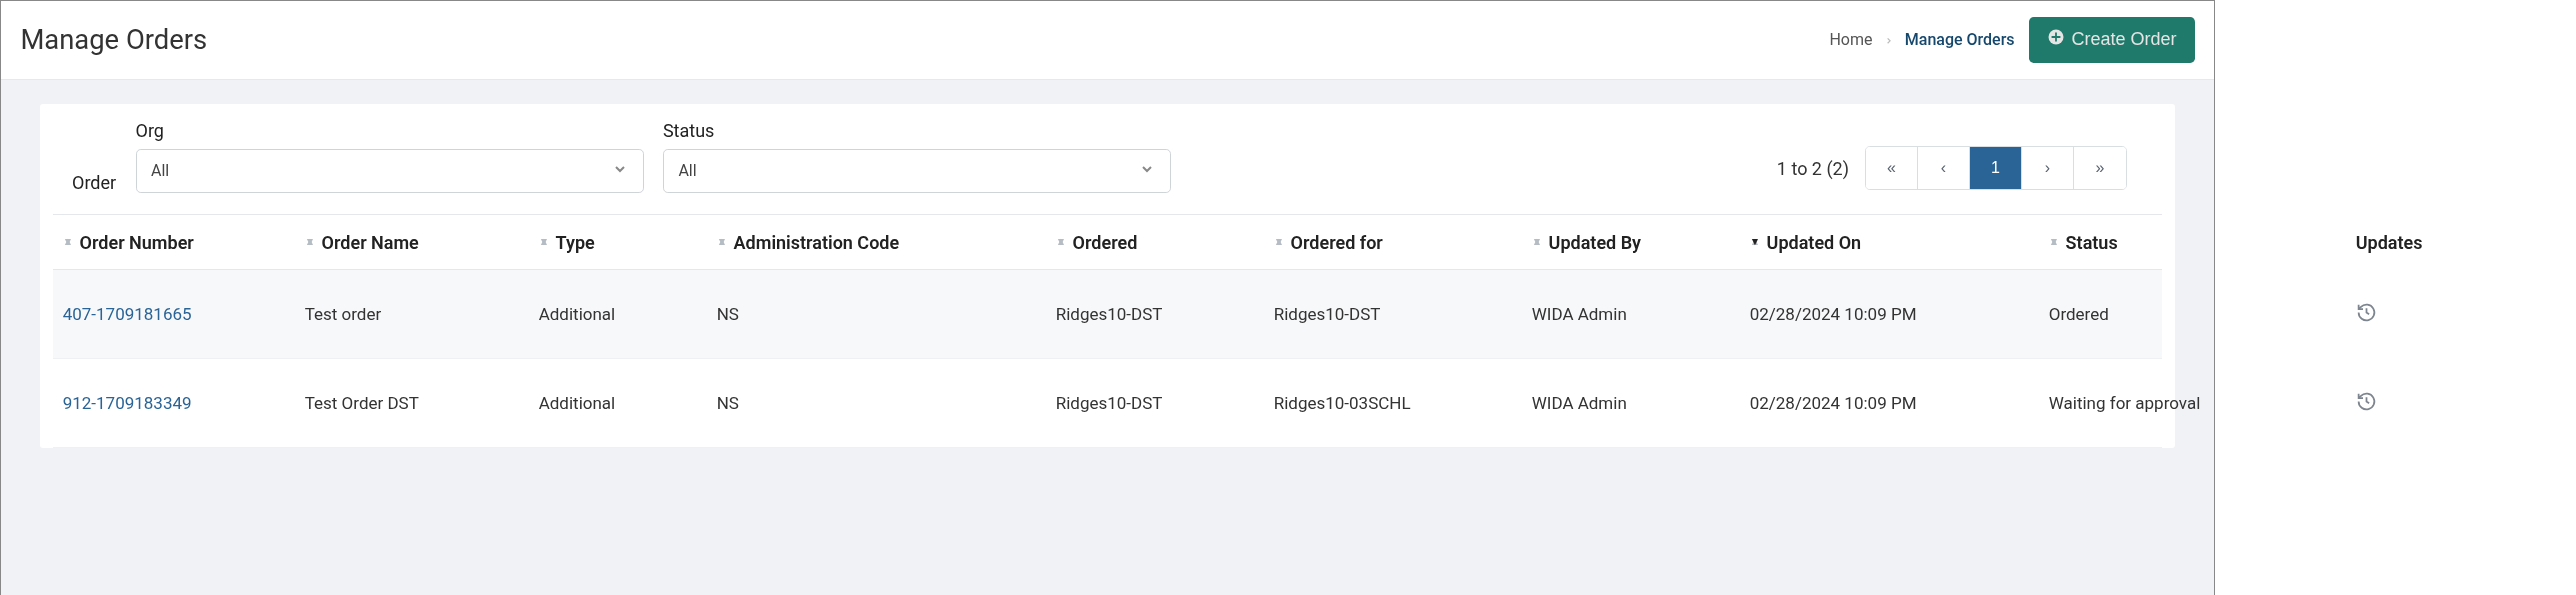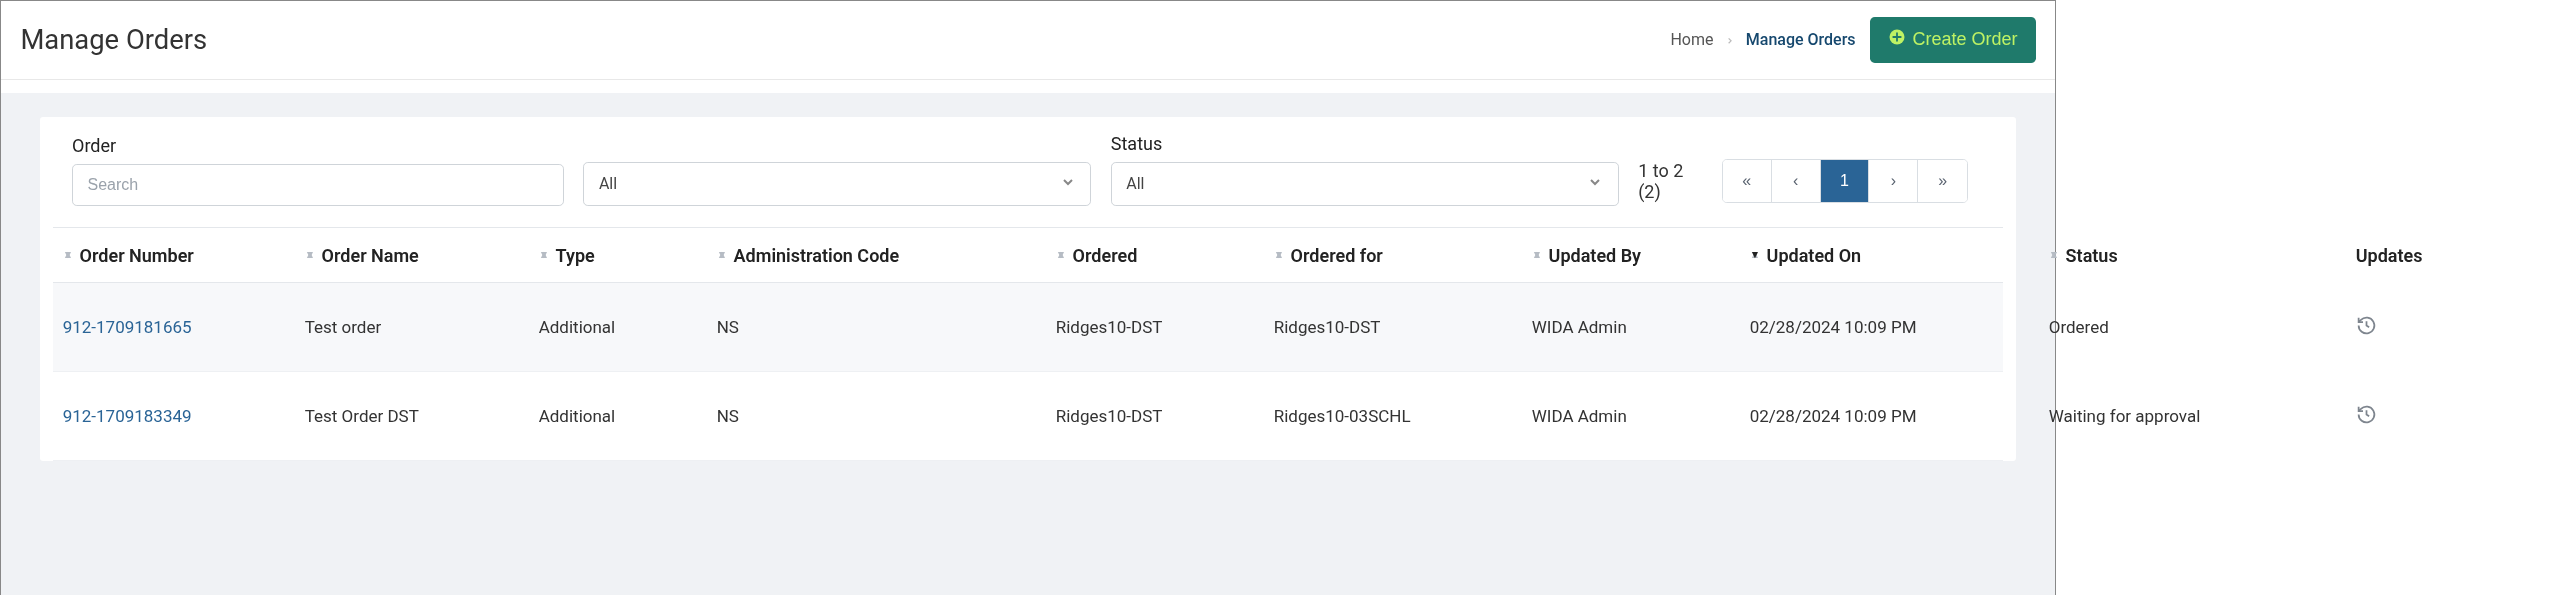--- a/index.html
+++ b/index.html
@@ -4,25 +4,24 @@
 <style>
   * { box-sizing: border-box; margin: 0; padding: 0; }
   body {
     font-family: -apple-system, BlinkMacSystemFont, "Segoe UI", Roboto, "Helvetica Neue", Arial, sans-serif;
     background: #fff;
     color: #333;
     font-size: 13px;
   }
   .page {
     border: 0.8px solid #888;
-    width: 2056px;
+    width: 2215px;
     height: 596px;
     display: flex;
     flex-direction: column;
-    gap: 13px;
   }
   .header {
     background: #fff;
     padding: 16px 19.4px;
     display: flex;
     align-items: center;
     justify-content: space-between;
     border-bottom: 0.8px solid #e8e8e8;
   }
   .page-title {
@@ -40,21 +39,21 @@
     align-items: center;
     gap: 11.3px;
     font-size: 16px;
     color: #555;
   }
   .breadcrumb .sep { color: #bbb; }
   .breadcrumb .current { color: #16486e; font-weight: 500; }
   .breadcrumb a { color: #555; text-decoration: none; cursor: pointer; }
   .create-btn {
     background: #1f7a6b;
-    color: #bef264;
+    color: #e5e5e5;
     border: none;
     border-radius: 4.8px;
     padding: 11.3px 18px;
     font-size: 18px;
     display: flex;
     align-items: center;
     gap: 6.5px;
     cursor: pointer;
   }
   .create-btn svg { width: 18px; height: 18px; }
@@ -185,23 +184,23 @@
       </button>
     </div>
   </div>
 
   <div class="content-area">
     <div class="card">
 
       <div class="filters">
         <div class="filter-group">
           <label class="filter-label">Order</label>
-          <input class="filter-input" placeholder="Search" style="">
         </div>
         <div class="filter-group">
+          <label class="filter-label">Org</label>
           <div class="filter-select">
             <span>All</span>
             <span class="chev">
               <svg width="16" height="16" viewBox="0 0 24 24" fill="none" stroke="currentColor" stroke-width="3">
                   <polyline points="6 9 12 15 18 9"></polyline>
                 </svg>
             </span>
           </div>
         </div>
         <div class="filter-group">
@@ -292,21 +291,21 @@
                 <span class="down">▼</span>
               </span>
             <span>Status</span>
           </div>
           <div class="th">
             <span>Updates</span>
           </div>
         </div>
 
         <div class="trow alt">
-          <div><span class="order-link">912-1709181665</span></div>
+          <div><span class="order-link">407-1709181665</span></div>
           <div>Test order</div>
           <div>Additional</div>
           <div>NS</div>
           <div>Ridges10-DST</div>
           <div>Ridges10-DST</div>
           <div>WIDA Admin</div>
           <div>02/28/2024 10:09 PM</div>
           <div>Ordered</div>
           <div class="updates-cell">
             <span class="history-icon">

